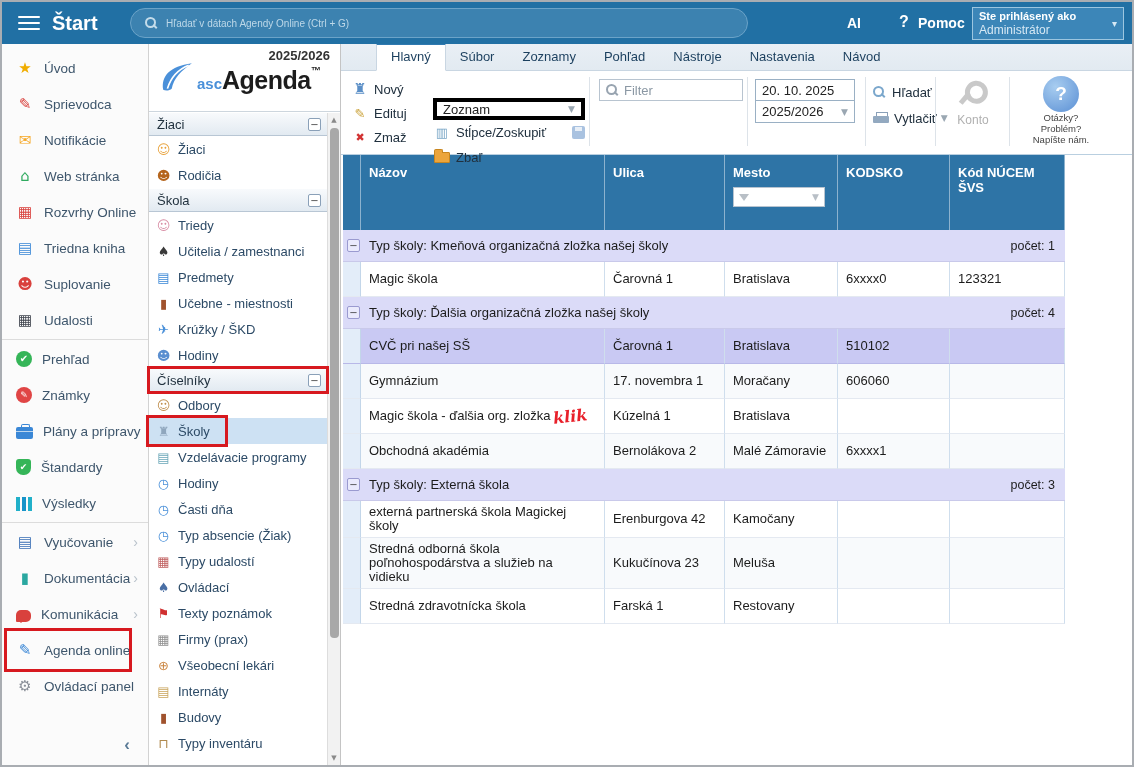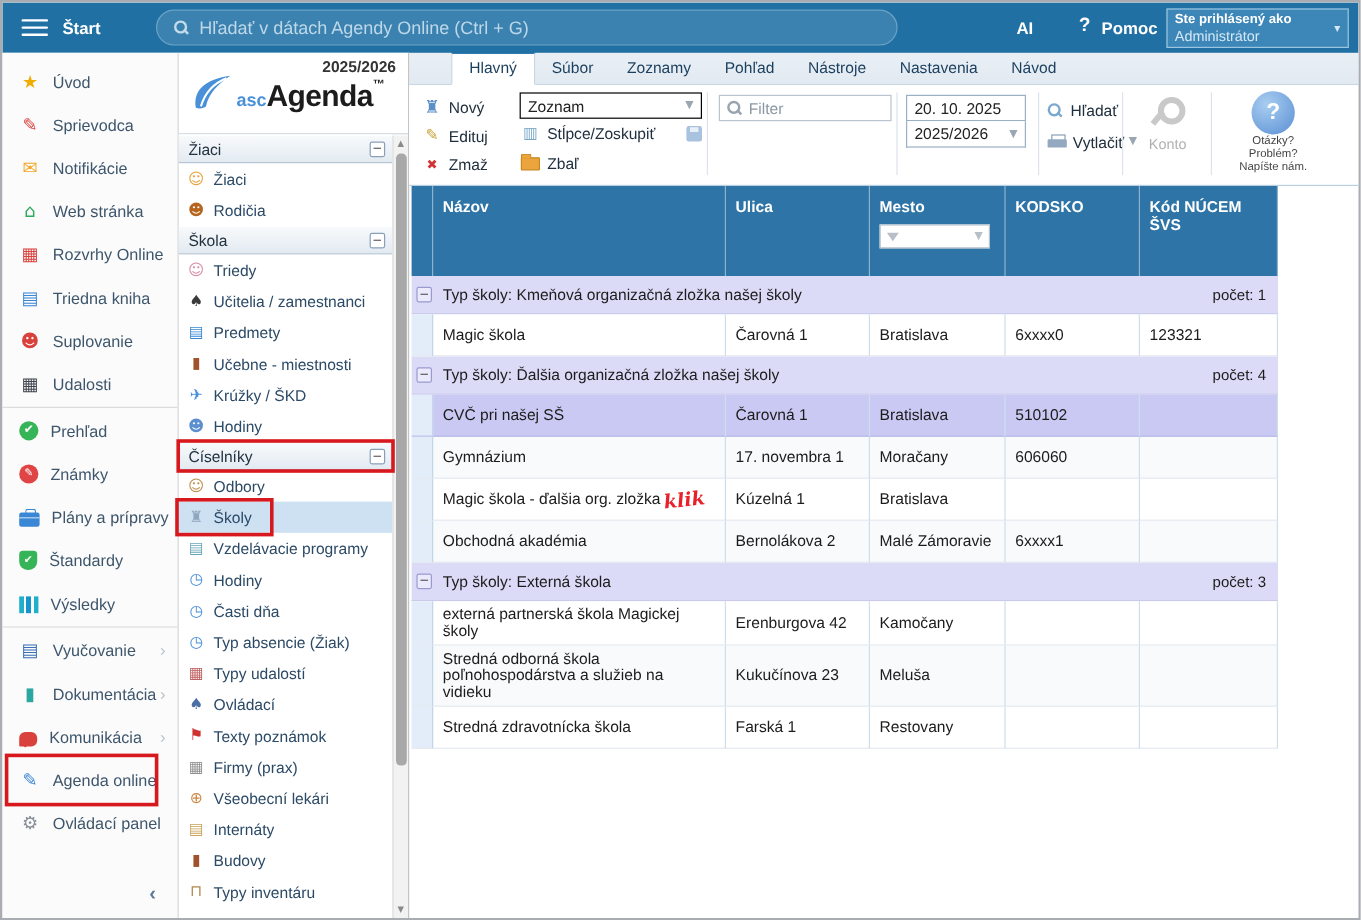--- a/index.html
+++ b/index.html
@@ -3,23 +3,23 @@
 <meta charset="utf-8">
 <style>
   * { margin:0; padding:0; box-sizing:border-box; }
   body { font-family:"Liberation Sans", sans-serif; background:#e9e9e9; }
   .window { width:1134px; height:767px; border:2px solid #a9adb2; background:#fff; position:relative; overflow:hidden; }
 
   
   .topbar { height:42px; background:#2170a4; display:flex; align-items:center; position:relative; }
   .burger { width:22px; margin-left:16px; cursor:pointer; display:inline-block; }
   .burger i { display:block; height:2.5px; background:#fff; margin:3.5px 0; border-radius:1px; }
-  .start { color:#fff; font-size:14px; font-weight:bold; margin-left:12px; }
+  .start { color:#fff; font-size:20px; font-weight:bold; margin-left:12px; }
   .gsearch { position:absolute; left:128px; top:6px; width:618px; height:30px; background:#3c82b0; border:1px solid #6ba3c8; border-radius:15px; display:flex; align-items:center; padding-left:14px; }
-  .gsearch input { background:transparent; border:none; outline:none; color:#e8f2f8; font-size:15px; width:540px; margin-left:9px; font-family:"Liberation Sans",sans-serif; }
+  .gsearch input { background:transparent; border:none; outline:none; color:#e8f2f8; font-size:10px; width:540px; margin-left:9px; font-family:"Liberation Sans",sans-serif; }
   .gsearch input::placeholder { color:#bdd8e8; }
   .ai { position:absolute; left:845px; color:#fff; font-weight:bold; font-size:14px; top:13px; }
   .qmark { position:absolute; left:897px; color:#fff; font-weight:bold; font-size:16px; top:11px; }
   .pomoc { position:absolute; left:916px; color:#fff; font-weight:bold; font-size:14px; top:13px; }
   .userbox { position:absolute; right:8px; top:5px; width:152px; height:33px; background:#3c86b8; border:1px solid #9cc6e0; display:flex; align-items:center; padding:2px 6px; }
   .userbox .u1 { color:#fff; font-size:11px; font-weight:bold; line-height:13px; }
   .userbox .u2 { color:#d6e8f4; font-size:12px; line-height:14px; }
   .userbox .caret { margin-left:auto; color:#d6e8f4; font-size:10px; }
 
   .body { display:flex; height:721px; }
@@ -74,21 +74,21 @@
   .tabs { height:27px; background:linear-gradient(#e9eff5,#e2eaf1); border-bottom:1px solid #c9d6e2; display:flex; align-items:flex-end; padding-left:4px; }
   .tab { font-size:13px; color:#1b3f5e; padding:5px 14px 6px 14px; cursor:pointer; }
   .tab.active { background:#fff; border:1px solid #c9d6e2; border-top:2px solid #2f79b0; border-bottom:1px solid #fff; margin-bottom:-1px; padding-top:4px;margin-left:31px; }
 
   .toolbar { height:84px; background:#fff; border-bottom:1px solid #b9cfe0; position:relative; font-size:13px; color:#20303e; }
   .tb-sep { position:absolute; top:6px; bottom:8px; width:1px; background:#dde3e9; }
   .tb-row { display:flex; align-items:center; height:24px; cursor:pointer; }
   .tb-ic { width:18px; display:inline-flex; justify-content:center; margin-right:5px; font-family:"DejaVu Sans",sans-serif; }
   .col-a { position:absolute; left:10px; top:6px; }
   .col-b { position:absolute; left:92px; top:6px; width:152px; }
-  .selbox { height:22px; border:1px solid #000000; background:#fff; display:flex; align-items:center; padding:0 6px; font-size:13px; color:#222; width:152px; cursor:pointer; }
+  .selbox { height:22px; border:4px solid #000000; background:#fff; display:flex; align-items:center; padding:0 6px; font-size:13px; color:#222; width:152px; cursor:pointer;margin-top:21px; }
   .selbox .dd-caret { margin-left:auto; color:#9aa7b2; font-size:9px; font-family:"DejaVu Sans",sans-serif; }
   .colb-row { display:flex; align-items:center; height:25px; cursor:pointer; }
   .disk { margin-left:auto; width:13px; height:13px; background:#a9c2e0; border-radius:2px; position:relative; cursor:pointer; }
   .disk::before { content:""; position:absolute; top:1px; left:3px; width:7px; height:4px; background:#e8eff7; }
   .folder { width:16px; height:11px; background:#eca53c; border:1px solid #c8861f; border-radius:1px; position:relative; margin-right:6px; margin-left:1px; }
   .folder::before { content:""; position:absolute; top:-4px; left:-1px; width:7px; height:3px; background:#eca53c; border:1px solid #c8861f; border-bottom:none; border-radius:2px 2px 0 0; }
   .filterbox { position:absolute; left:258px; top:8px; width:144px; height:22px; border:1px solid #b8c4d0; display:flex; align-items:center; padding-left:6px; background:#fff; }
   .filterbox input { border:none; outline:none; font-size:13px; width:108px; margin-left:6px; color:#333; font-family:"Liberation Sans",sans-serif; }
   .filterbox input::placeholder { color:#8b98a4; }
   .lens { width:12px; height:12px; position:relative; display:inline-block; }

